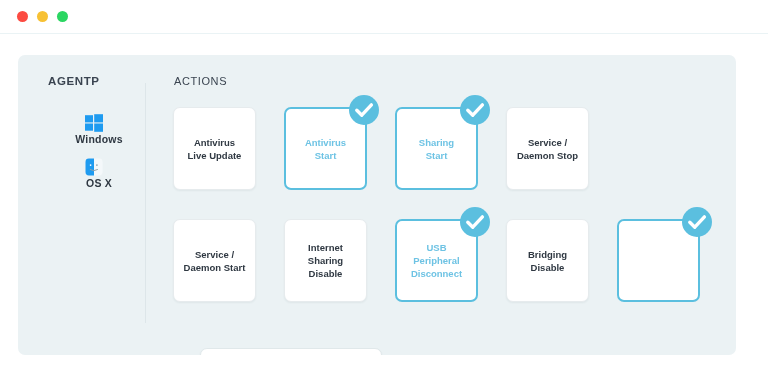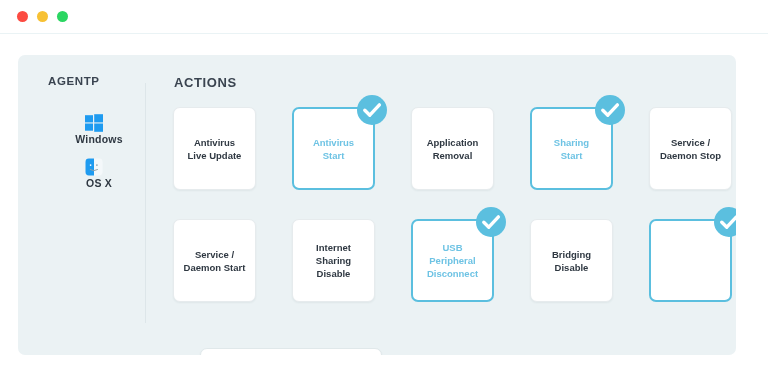--- a/index.html
+++ b/index.html
@@ -120,35 +120,35 @@
     position: absolute;
     left: 128px;
     top: 0;
     right: 0;
     height: 300px;
   }
   .actions-title {
     position: absolute;
     left: 28px;
     top: 20px;
-    font-size: 13px;
-    font-weight: bold;
+    font-size: 11px;
+    font-weight: normal;
     letter-spacing: 0.6px;
     color: #3a4450;
   }
 
   .grid {
     position: absolute;
     left: 27px;
     top: 52px;
     width: 560px;
   }
   .row {
     display: flex;
-    gap: 36px;
+    gap: 28px;
     margin-bottom: 29px;
   }
 
   .card {
     position: relative;
     width: 83px;
     height: 83px;
     box-sizing: border-box;
     background: #ffffff;
     border-radius: 7px;
@@ -264,24 +264,20 @@
           <div class="card selected">
             <span class="check-badge">
               <svg viewBox="0 0 30 30" width="30" height="30" xmlns="http://www.w3.org/2000/svg">
                 <circle cx="15" cy="15" r="15" fill="#5bbfdf"></circle>
                 <path d="M7.8 15.2 L12.8 20.2 L22.4 9.9" stroke="#ffffff" stroke-width="3.4" fill="none" stroke-linecap="round" stroke-linejoin="round"></path>
               </svg>
             </span>
             <span class="card-label">Antivirus
 Start</span>
           </div>
-          <div class="card">
-            <span class="card-label">Application
-Removal</span>
-          </div>
           <div class="card selected">
             <span class="check-badge">
               <svg viewBox="0 0 30 30" width="30" height="30" xmlns="http://www.w3.org/2000/svg">
                 <circle cx="15" cy="15" r="15" fill="#5bbfdf"></circle>
                 <path d="M7.8 15.2 L12.8 20.2 L22.4 9.9" stroke="#ffffff" stroke-width="3.4" fill="none" stroke-linecap="round" stroke-linejoin="round"></path>
               </svg>
             </span>
             <span class="card-label">Sharing
 Start</span>
           </div>

